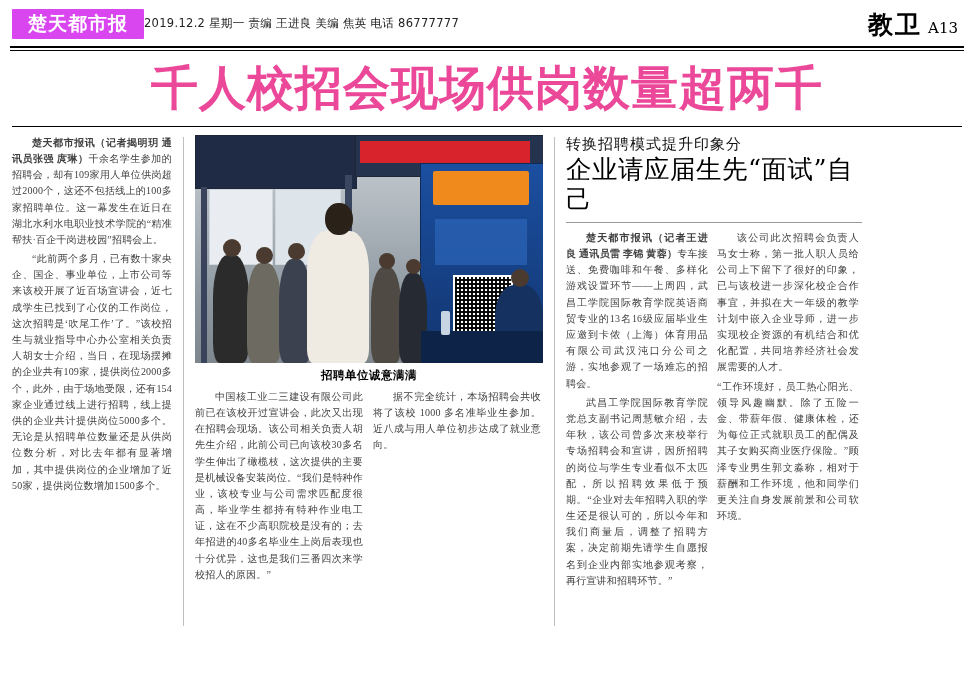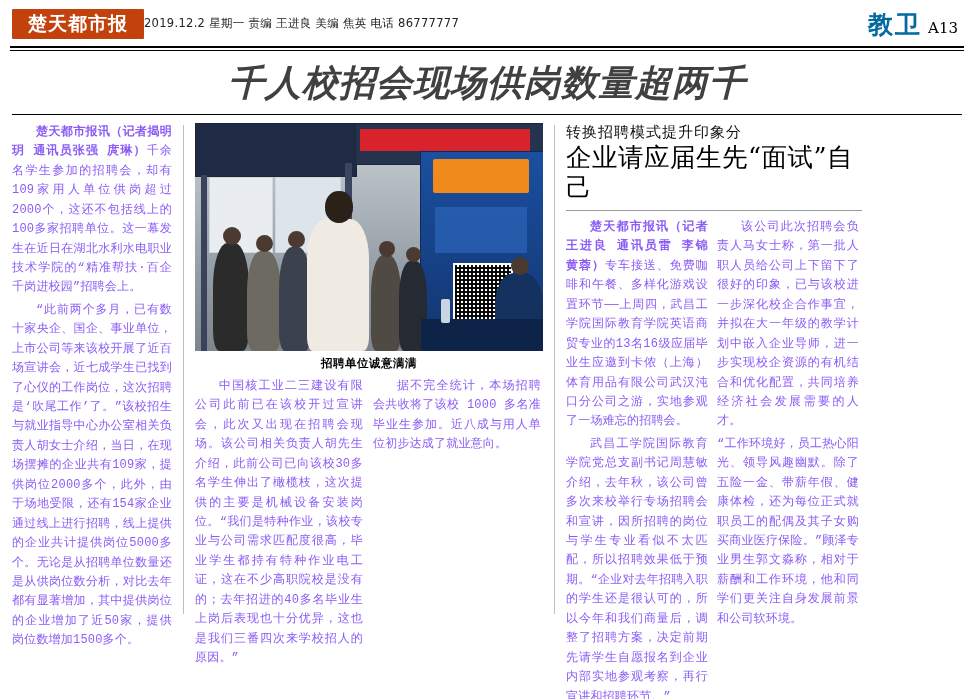--- a/index.html
+++ b/index.html
@@ -27,21 +27,21 @@
     position: relative;
     height: 44px;
     display: flex;
     align-items: center;
     padding: 4px 12px 0 12px;
     box-sizing: border-box;
   }
   .logo-box {
     width: 132px;
     height: 30px;
-    background: #c2410c;
+    background: #d946ef;
     color: #fff;
     display: flex;
     align-items: center;
     justify-content: center;
     font-family: "DejaVu Serif", "Liberation Serif", serif;
     font-weight: bold;
     font-size: 19px;
     letter-spacing: 1px;
     border-radius: 1px;
   }
@@ -57,21 +57,21 @@
     display: flex;
     align-items: baseline;
     gap: 6px;
     padding-right: 4px;
   }
   .section-name {
     font-family: "DejaVu Serif", "Liberation Serif", serif;
     font-weight: bold;
     font-size: 25px;
     letter-spacing: 2px;
-    color: #0369a1;
+    color: #000000;
   }
   .page-num {
     font-family: "DejaVu Serif", "Liberation Serif", serif;
     font-size: 15px;
     color: #000;
   }
   .rule-top {
     height: 2px;
     background: #000;
     margin: 2px 10px 0 10px;
@@ -82,26 +82,25 @@
     margin: 2px 10px 0 10px;
   }
 
   
   .headline-wrap {
     padding: 12px 14px 2px 14px;
   }
   .headline {
     font-family: "DejaVu Serif", "Liberation Serif", serif;
     font-weight: bold;
-    font-size: 36px;
+    font-size: 47px;
     line-height: 1.08;
     letter-spacing: 1px;
     text-align: center;
-    color: #404040;
-    font-style: italic;
+    color: #ec4899;
   }
   .subheadline {
     font-family: "DejaVu Sans", "Liberation Sans", sans-serif;
     font-weight: bold;
     font-size: 20px;
     letter-spacing: 1px;
     text-align: center;
     color: #1a1a1a;
     margin-top: 10px;
   }
@@ -125,27 +124,27 @@
   .col-sep {
     width: 1px;
     background: #bfbfbf;
     flex: 0 0 1px;
     margin: 2px 3px 0 3px;
   }
   .col-1 { width: 160px; }
   .col-2 { width: 348px; }
 
   p.art {
-    font-family: Liberation Mono, monospace;
-    font-size: 12px;
+    font-family: Liberation Serif, serif;
+    font-size: 10px;
     line-height: 1.62;
     text-align: justify;
     margin: 0 0 3px 0;
     text-indent: 2em;
-    color: #8b5cf6;
+    color: #404040;
     letter-spacing: 0.2px;
   }
   p.art.noindent { text-indent: 0; }
   .lead-bold {
     font-weight: bold;
   }
 
   
   .photo {
     position: relative;

